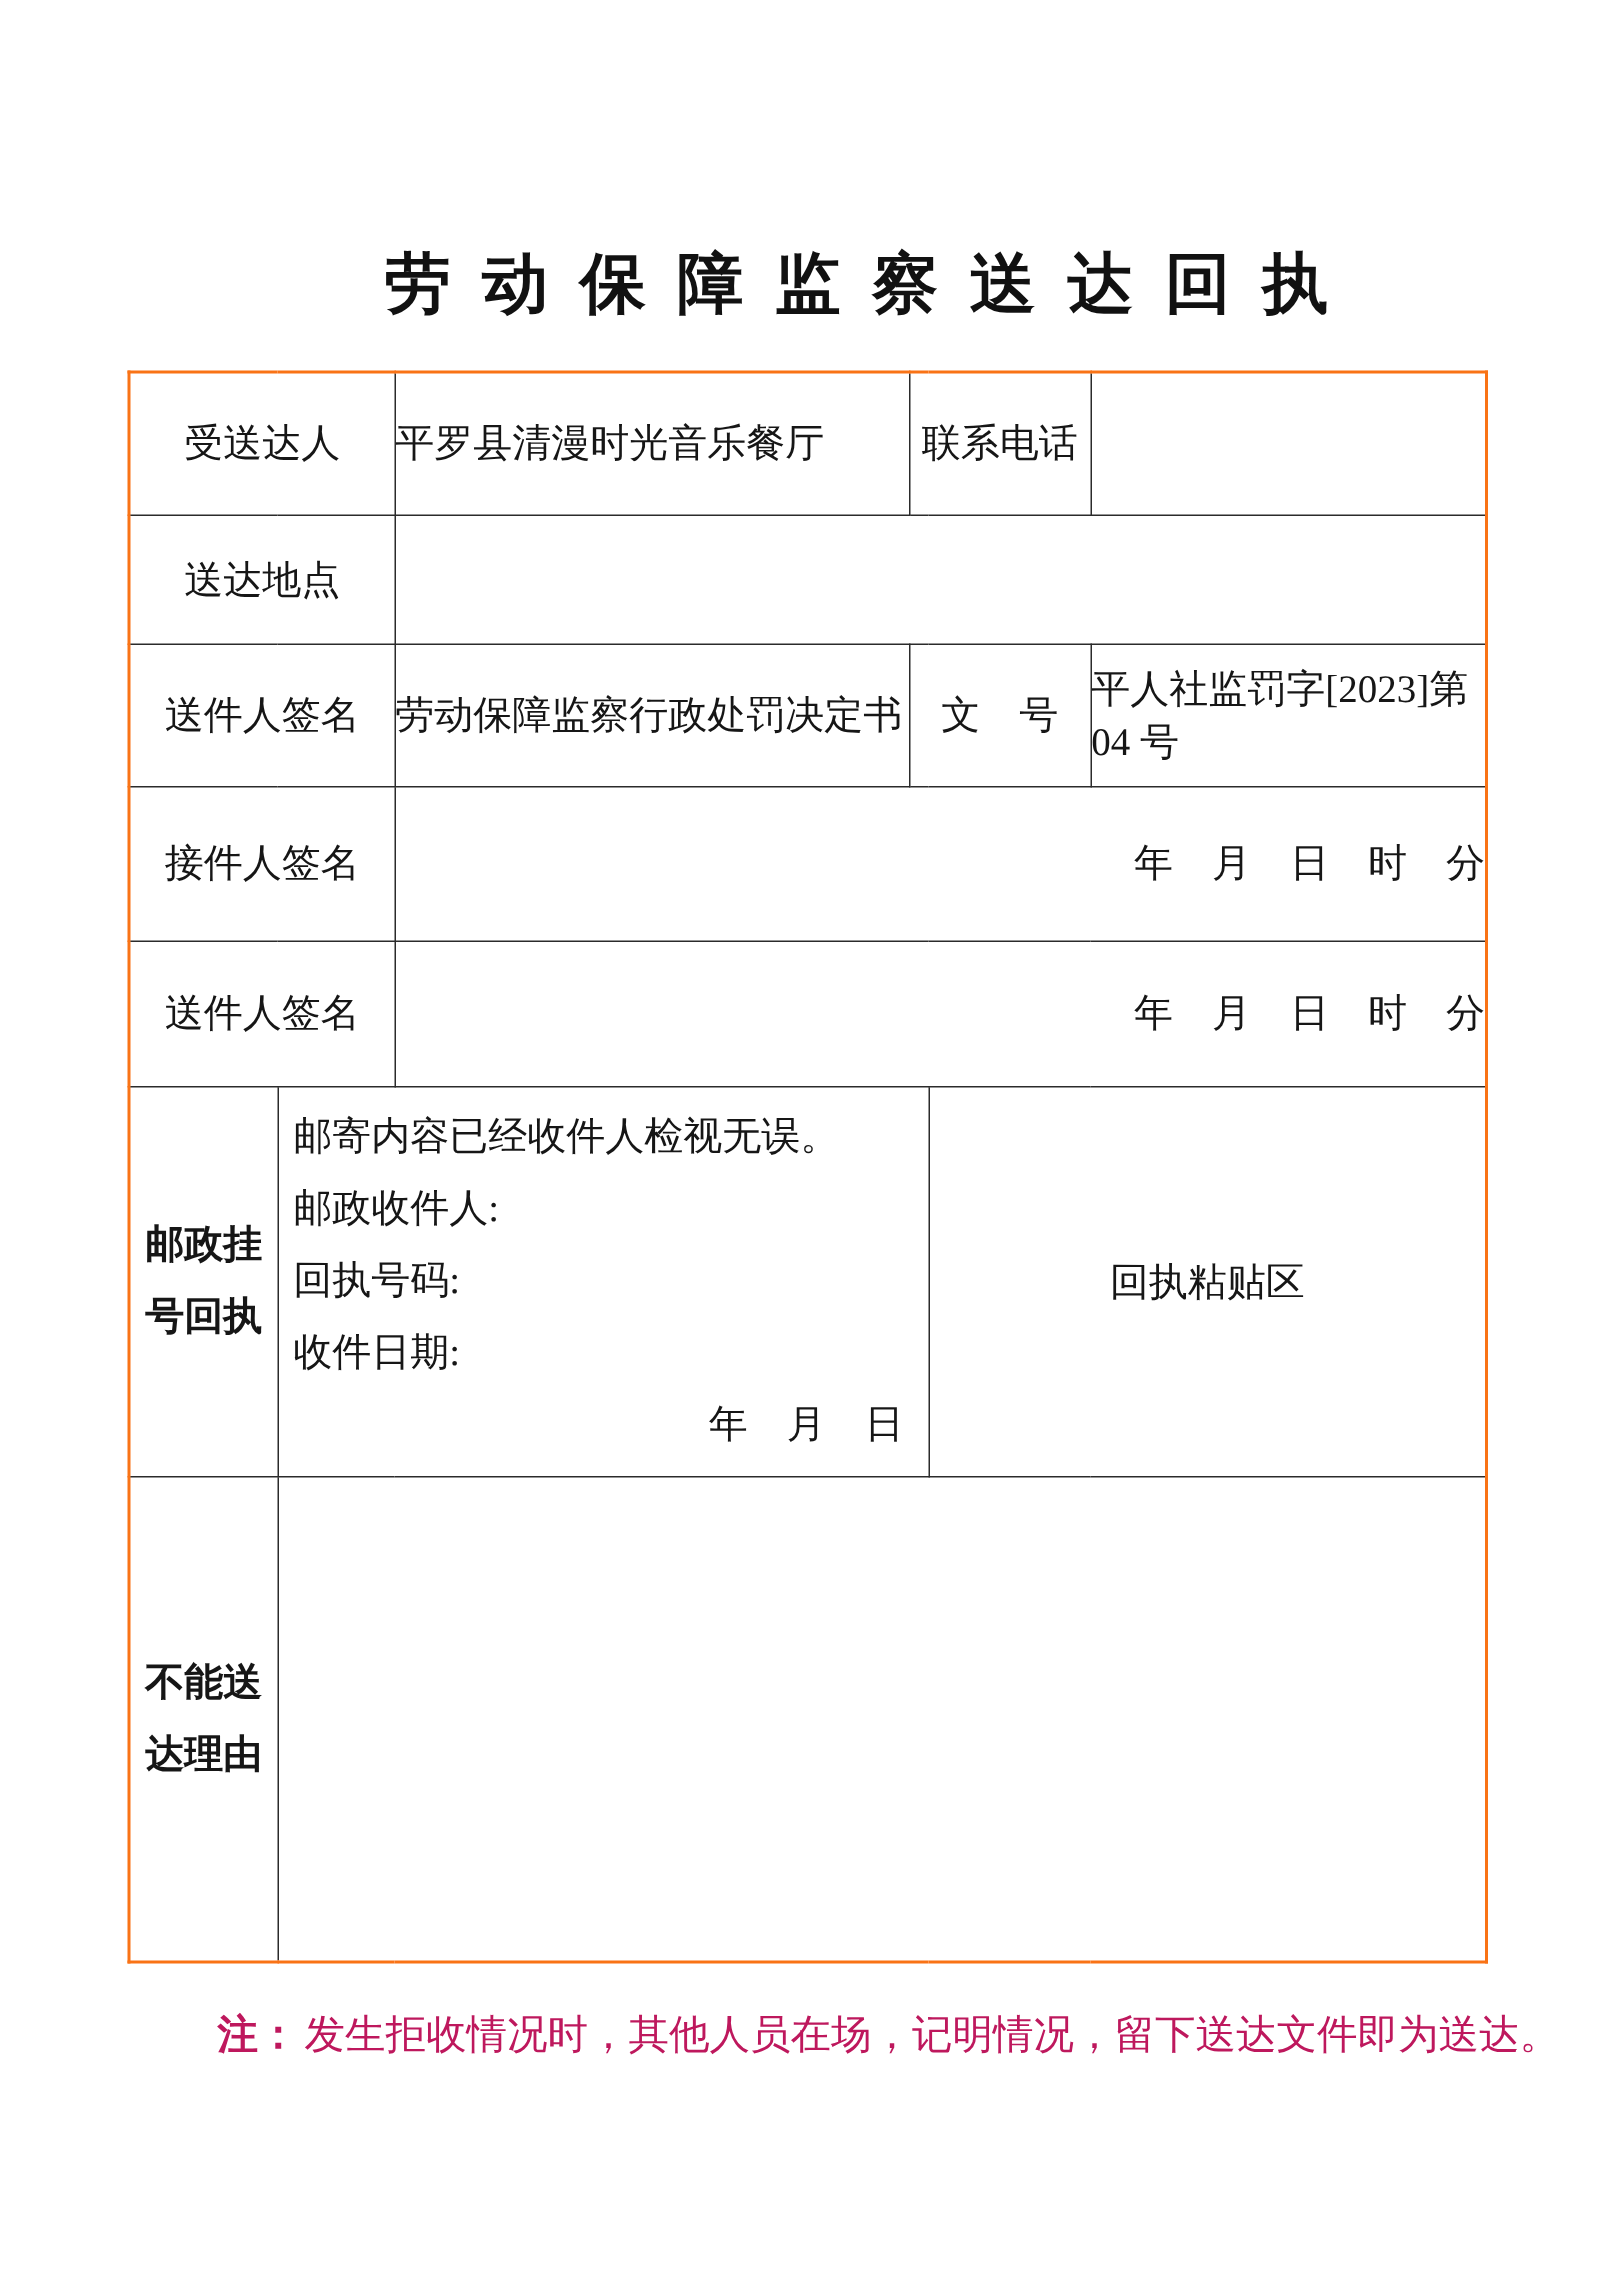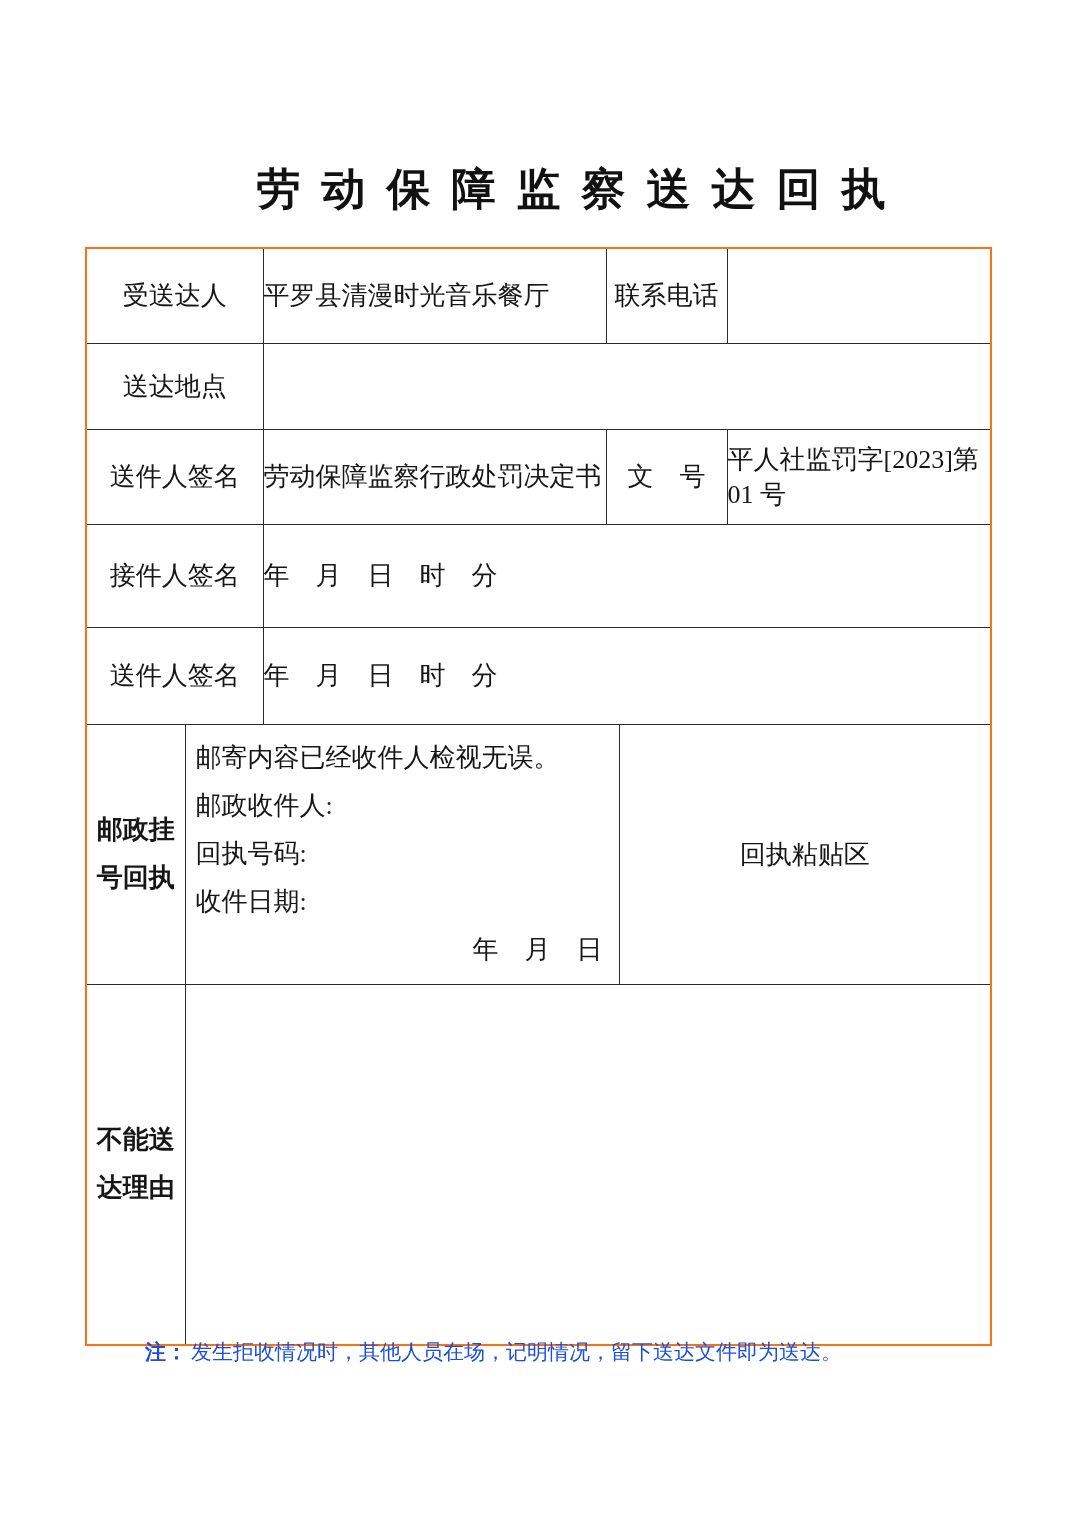--- a/index.html
+++ b/index.html
@@ -42,21 +42,21 @@
     font-size: 26px;
     vertical-align: middle;
     overflow: hidden;
   }
   td.label { text-align: center; }
   td.value-lg { font-size: 29px; padding-left: 11px; }
   td.value-md { font-size: 25px; padding-left: 11px; }
   td.value-sm { font-size: 24px; padding-left: 8px; }
   td.sign-cell {
     vertical-align: bottom;
-    text-align: left;
+    text-align: right;
     padding-right: 56px;
     padding-bottom: 18px;
     font-family: Liberation Mono, monospace;
   }
   .stacked-line { line-height: 48px; text-align: center; font-weight: bold; }
   td.postal-cell { vertical-align: top; padding-top: 8px; }
   .postal-line {
     line-height: 48px;
     height: 48px;
     padding-left: 10px;
@@ -65,23 +65,23 @@
   .postal-date {
     text-align: right;
     padding-right: 16px;
     padding-left: 0;
   }
   td.paste-cell { text-align: center; }
   .note {
     position: absolute;
     left: 145px;
     top: 1338px;
-    font-size: 21px;
+    font-size: 27px;
     white-space: nowrap;
-    color: #1d4ed8;
+    color: #be185d;
   }
   .note-prefix { font-weight: bold; margin-right: 4px; }
 </style>
 </head>
 <body>
 
 <div class="page">
 
   <h1 class="title">劳动保障监察送达回执</h1>
 
@@ -105,21 +105,21 @@
 
     <tr style="height:86px">
       <td colspan="2" class="label">送达地点</td>
       <td colspan="4" class="value-md"></td>
     </tr>
 
     <tr style="height:95px">
       <td colspan="2" class="label">送件人签名</td>
       <td class="value-md">劳动保障监察行政处罚决定书</td>
       <td colspan="2" class="label">文　号</td>
-      <td class="value-sm">平人社监罚字[2023]第 01 号</td>
+      <td class="value-sm">平人社监罚字[2023]第 04 号</td>
     </tr>
 
     <tr style="height:103px">
       <td colspan="2" class="label">接件人签名</td>
       <td colspan="4" class="sign-cell">
         <span class="date-line">年　月　日　时　分</span>
       </td>
     </tr>
 
     <tr style="height:97px">
@@ -137,21 +137,21 @@
       <td colspan="3" class="postal-cell">
         <div class="postal-line">邮寄内容已经收件人检视无误。</div>
         <div class="postal-line">邮政收件人:</div>
         <div class="postal-line">回执号码:</div>
         <div class="postal-line">收件日期:</div>
         <div class="postal-line postal-date">年　月　日</div>
       </td>
       <td colspan="2" class="paste-cell">回执粘贴区</td>
     </tr>
 
-    <tr style="height:361px">
+    <tr style="height:324px">
       <td class="label">
         <div class="stacked-line">不能送</div>
         <div class="stacked-line">达理由</div>
       </td>
       <td colspan="5" class="value-md"></td>
     </tr>
   </tbody>
     </table>
 
   <div class="note">

